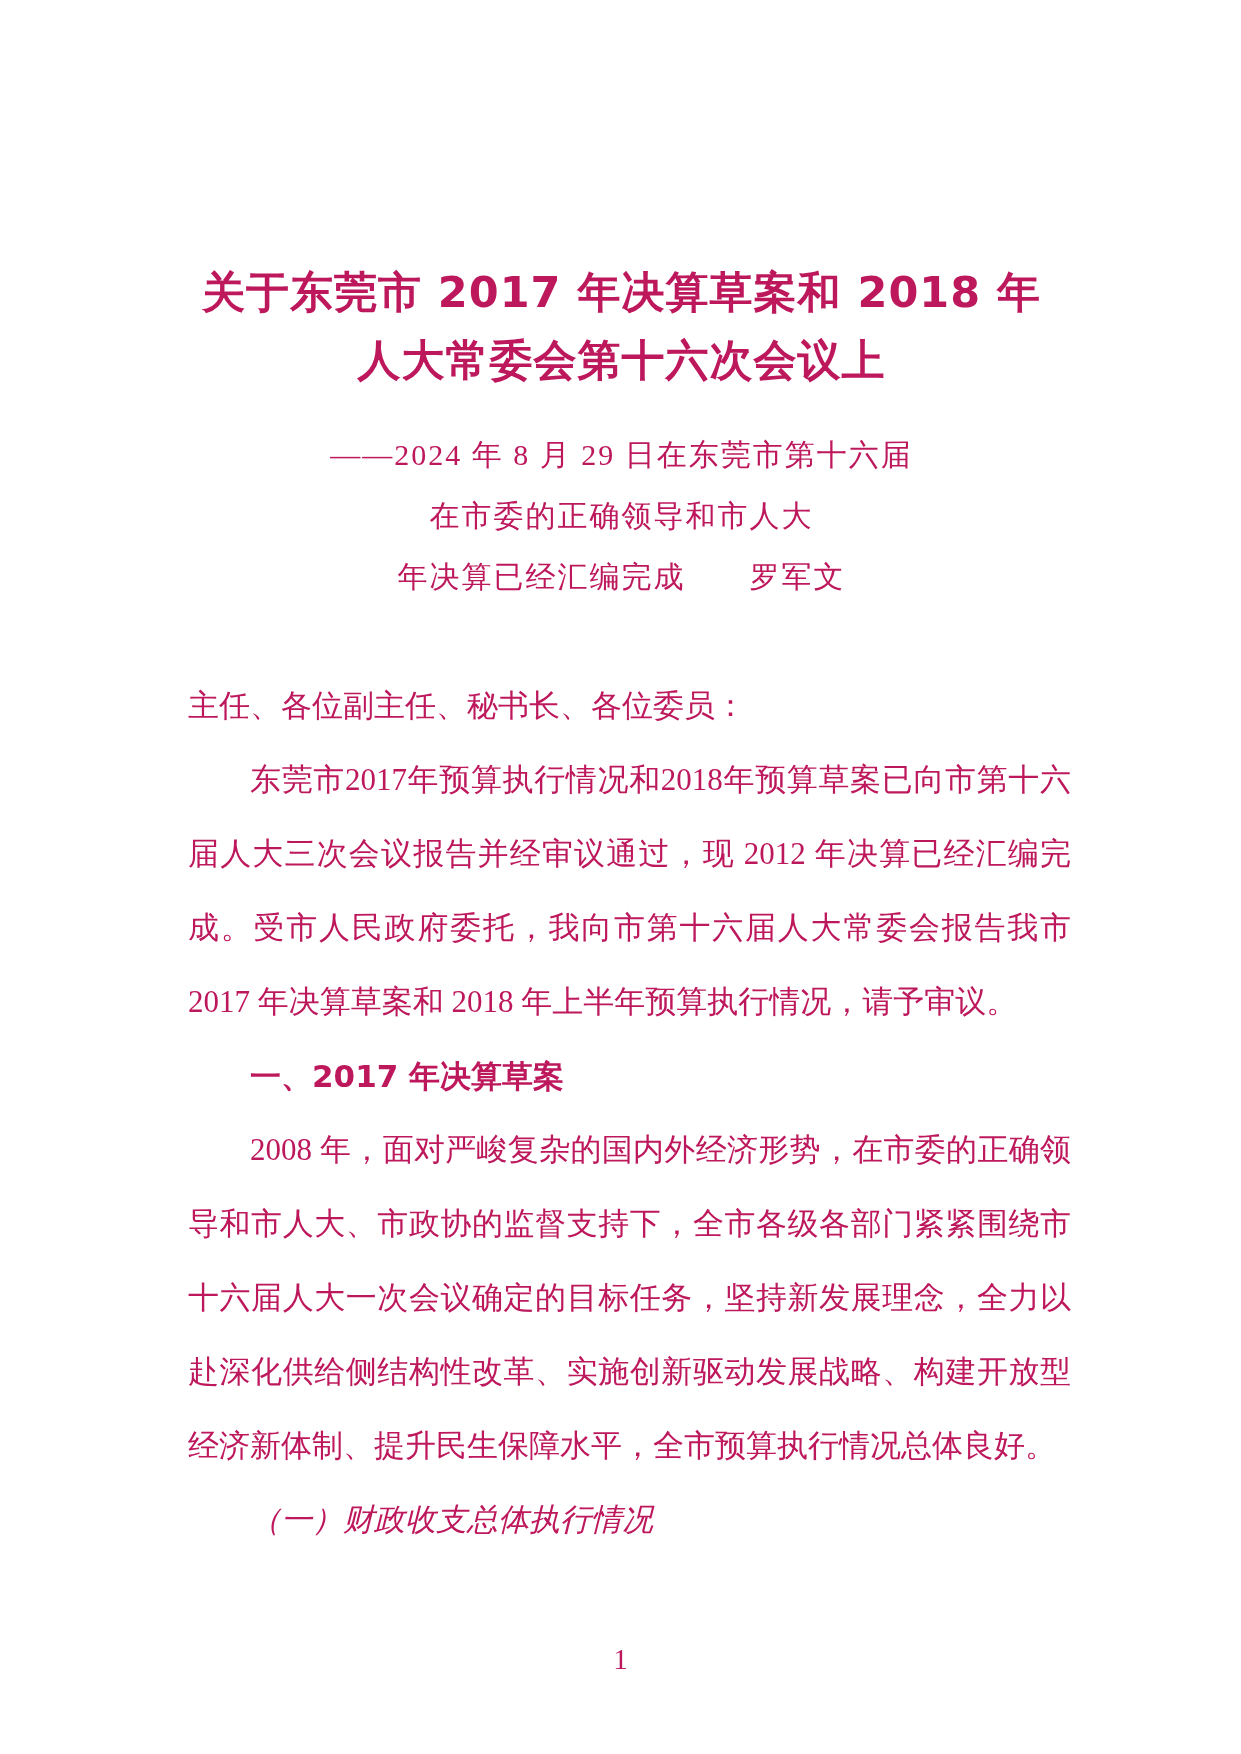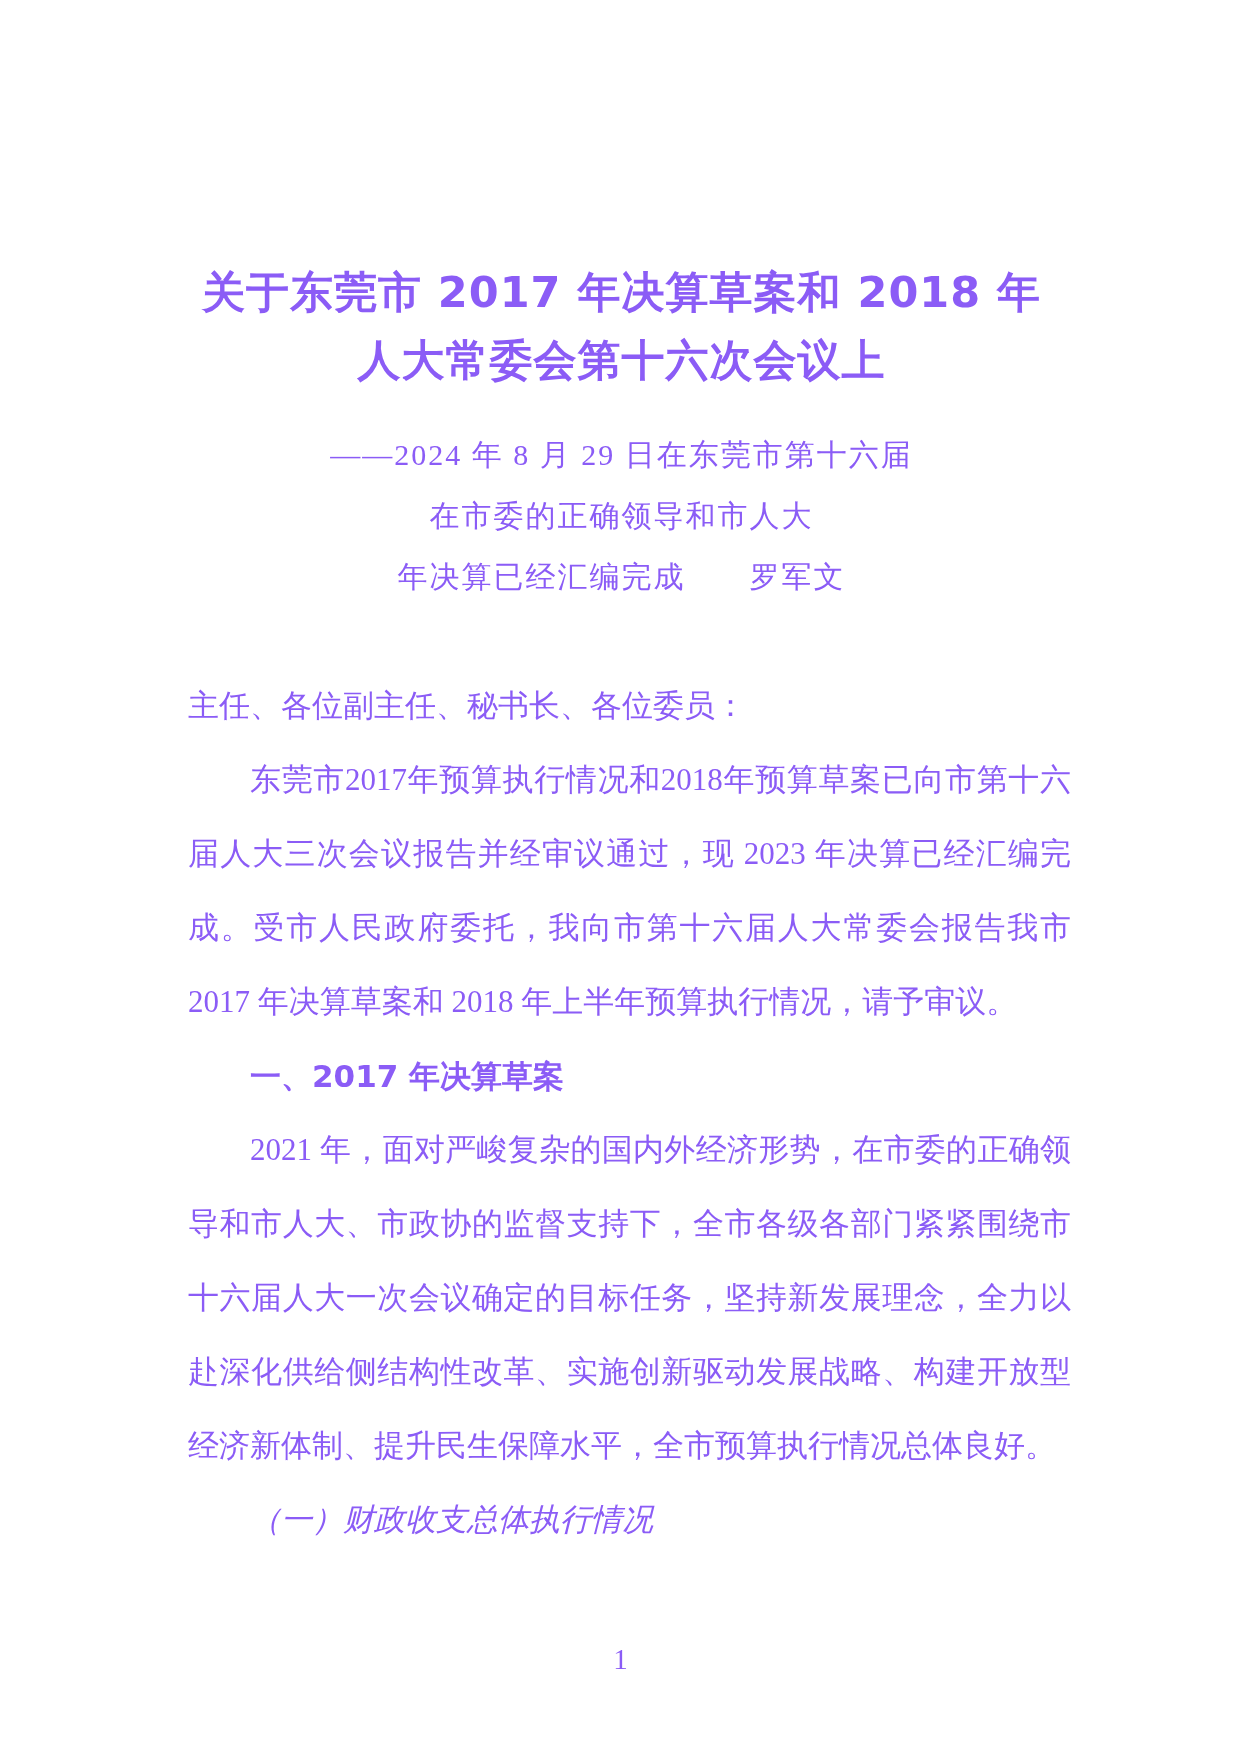--- a/index.html
+++ b/index.html
@@ -7,21 +7,21 @@
     padding: 0;
     background: #ffffff;
   }
   .page {
     position: relative;
     width: 1241px;
     height: 1754px;
     background: #ffffff;
     box-sizing: border-box;
     padding: 258px 170px 0 172px;
-    color: #8b5cf6;
+    color: #be185d;
     font-family: "Liberation Serif", serif;
     overflow: hidden;
   }
   .title {
     margin: 0;
     text-align: center;
     font-family: "DejaVu Sans", "Liberation Sans", sans-serif;
     font-weight: 700;
     font-size: 43px;
     line-height: 68px;
@@ -85,21 +85,21 @@
   </h1>
 
   <div class="subtitle">
     <div>——2024 年 8 月 29 日在东莞市第十六届</div>
     <div>在市委的正确领导和市人大</div>
     <div>年决算已经汇编完成　　罗军文</div>
   </div>
 
   <div class="doc-body">
     <p class="salutation">主任、各位副主任、秘书长、各位委员：</p>
-    <p class="para">东莞市2017年预算执行情况和2018年预算草案已向市第十六届人大三次会议报告并经审议通过，现 2023 年决算已经汇编完成。受市人民政府委托，我向市第十六届人大常委会报告我市 2017 年决算草案和 2018 年上半年预算执行情况，请予审议。</p>
+    <p class="para">东莞市2017年预算执行情况和2018年预算草案已向市第十六届人大三次会议报告并经审议通过，现 2012 年决算已经汇编完成。受市人民政府委托，我向市第十六届人大常委会报告我市 2017 年决算草案和 2018 年上半年预算执行情况，请予审议。</p>
     <p class="section-heading">一、2017 年决算草案</p>
-    <p class="para">2021 年，面对严峻复杂的国内外经济形势，在市委的正确领导和市人大、市政协的监督支持下，全市各级各部门紧紧围绕市十六届人大一次会议确定的目标任务，坚持新发展理念，全力以赴深化供给侧结构性改革、实施创新驱动发展战略、构建开放型经济新体制、提升民生保障水平，全市预算执行情况总体良好。</p>
+    <p class="para">2008 年，面对严峻复杂的国内外经济形势，在市委的正确领导和市人大、市政协的监督支持下，全市各级各部门紧紧围绕市十六届人大一次会议确定的目标任务，坚持新发展理念，全力以赴深化供给侧结构性改革、实施创新驱动发展战略、构建开放型经济新体制、提升民生保障水平，全市预算执行情况总体良好。</p>
     <p class="subsection-heading">（一）财政收支总体执行情况</p>
   </div>
 
   <div class="page-number">1</div>
 
 </div>
 
 </body></html>

